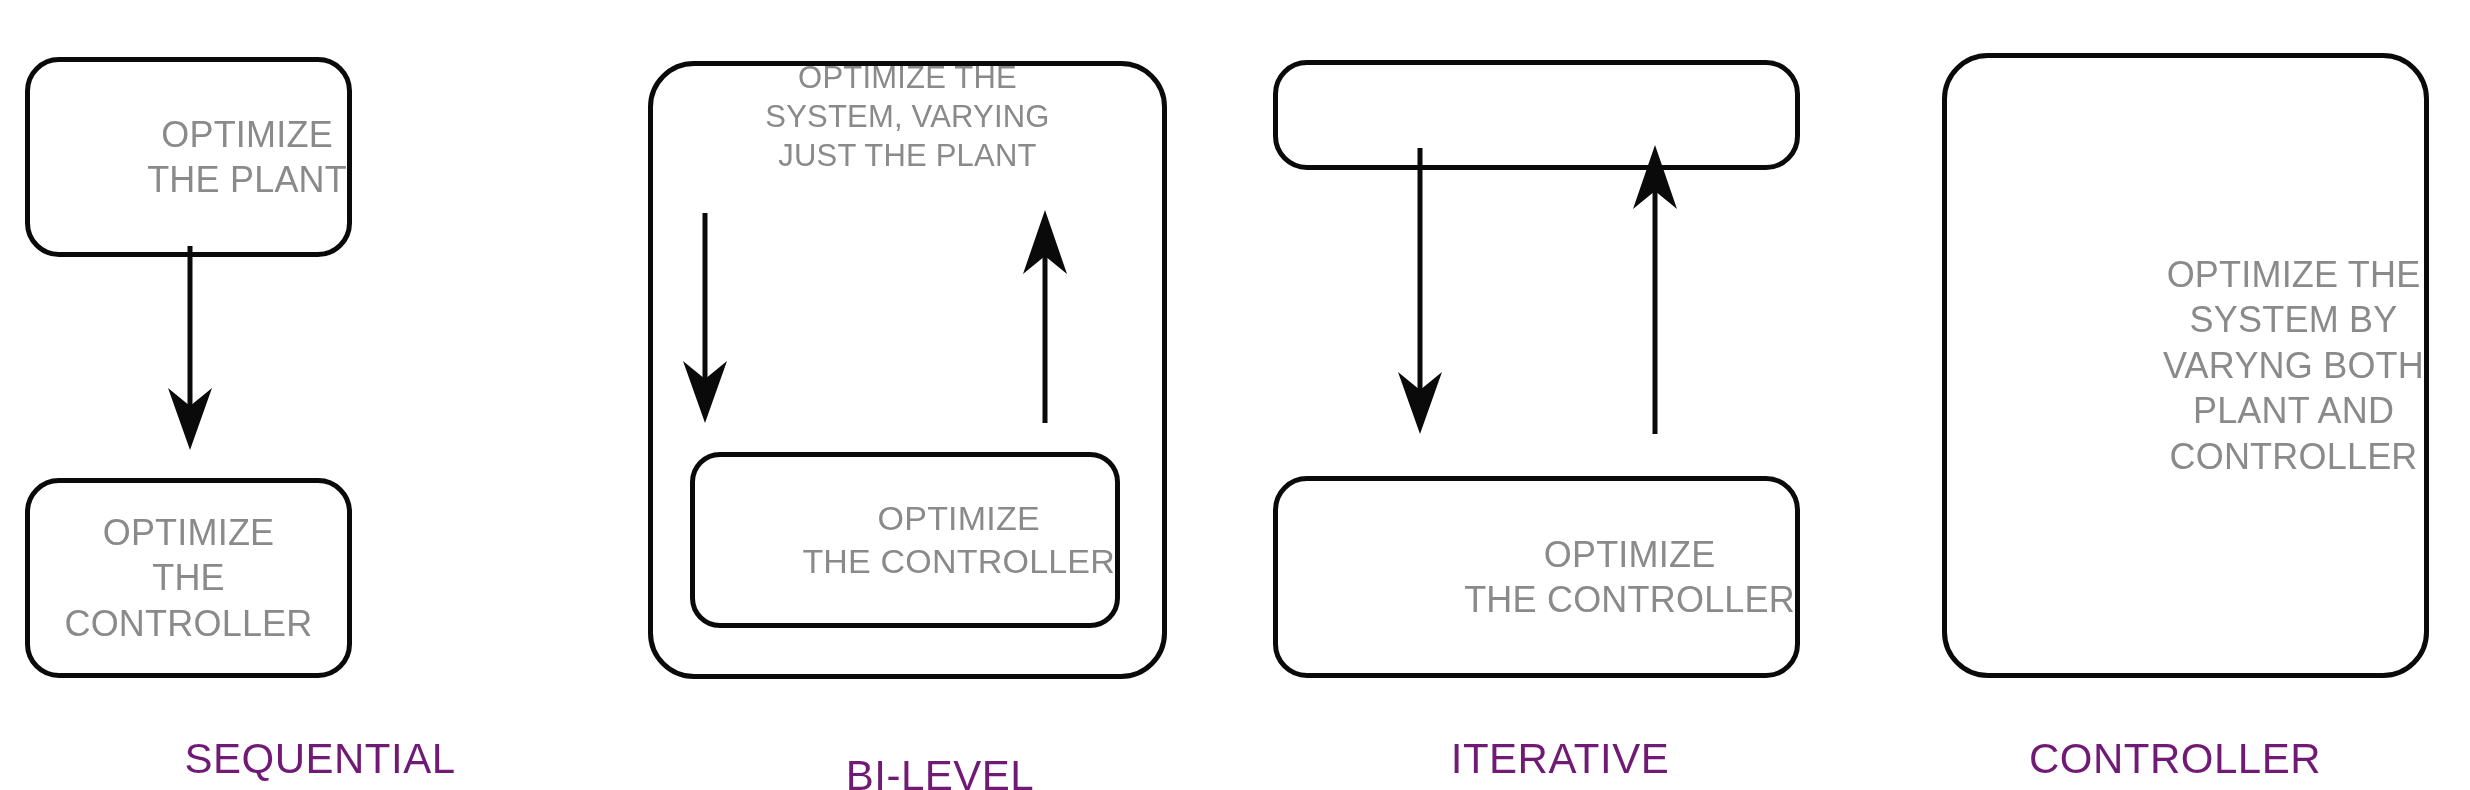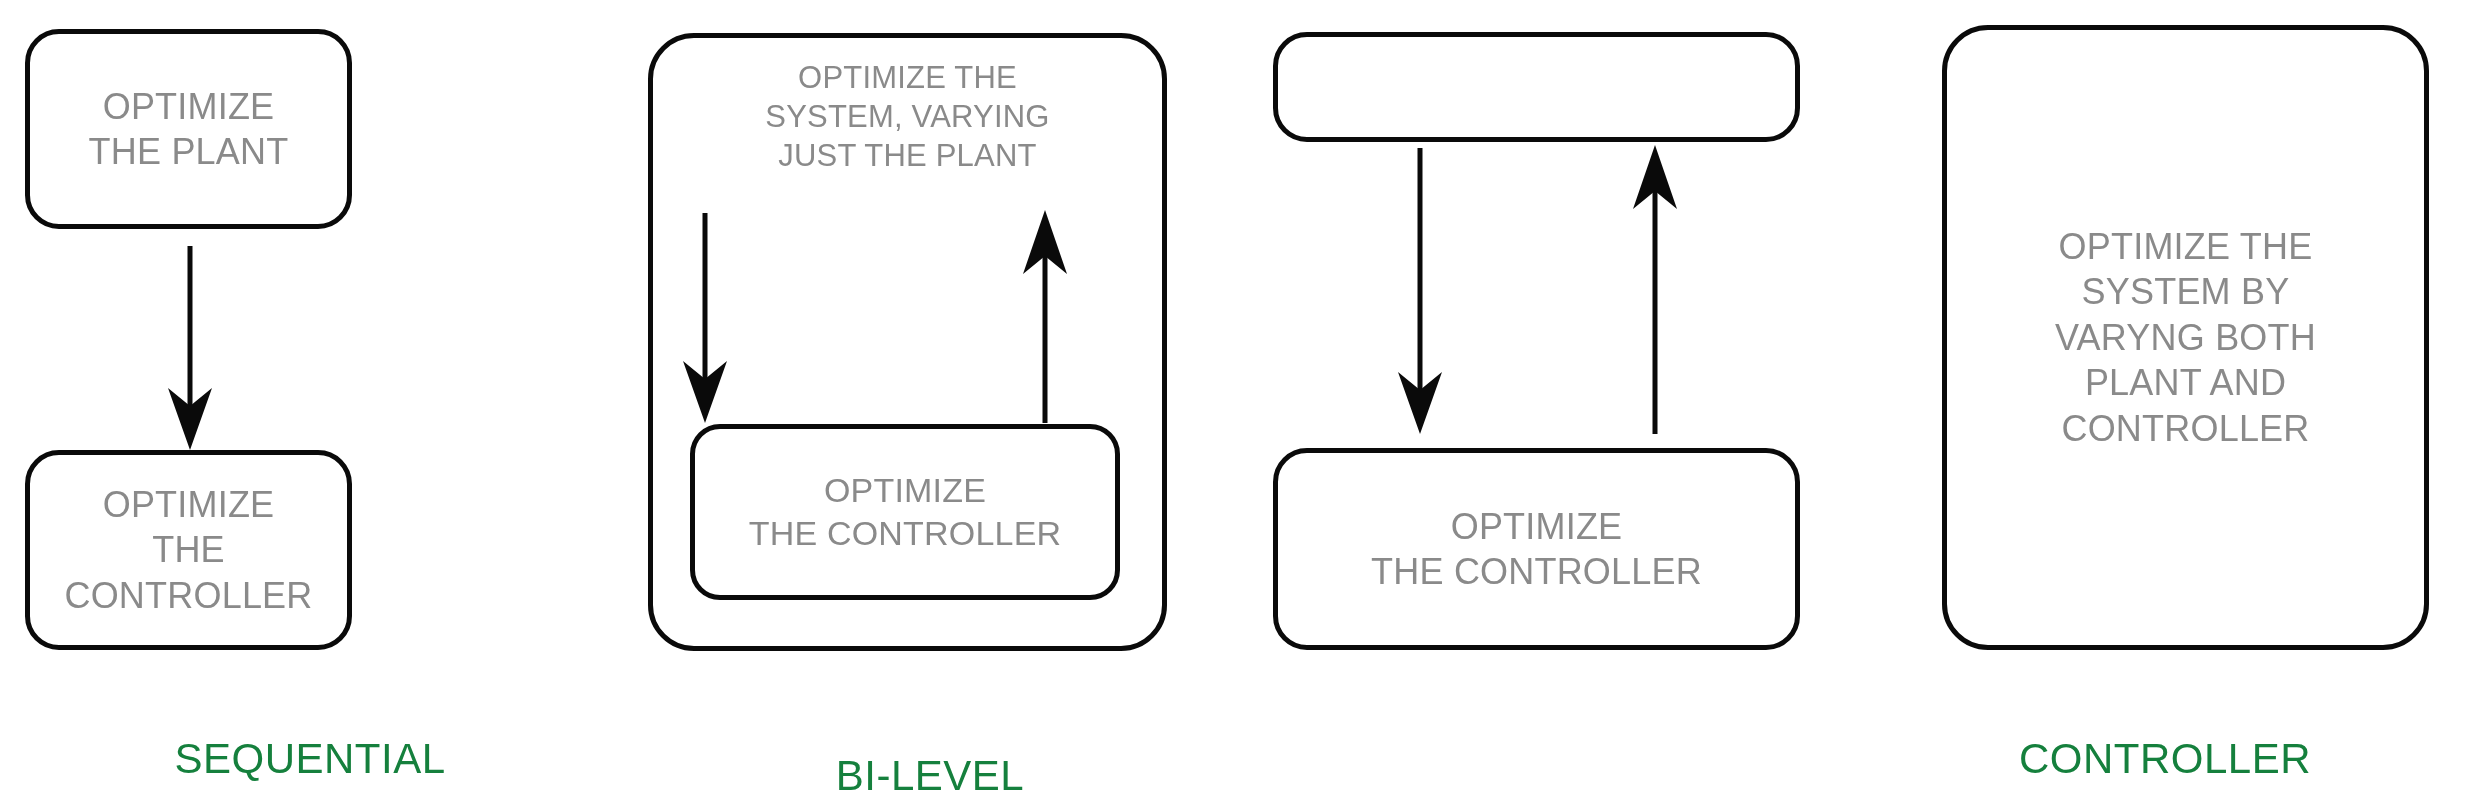--- a/index.html
+++ b/index.html
@@ -23,21 +23,22 @@
     top: 0;
     height: 790px;
   }
   .box {
     position: absolute;
     box-sizing: border-box;
     border: 5px solid #0a0a0a;
     background: transparent;
     display: flex;
     align-items: center;
-    justify-content: center;
+    justify-content: flex-end;
+    margin-top: 28px;
   }
   .box.outer {
     border-width: 5px;
     border-radius: 46px;
   }
   .box.small {
     border-radius: 34px;
   }
   .box.inner {
     border-radius: 30px;
@@ -55,24 +56,24 @@
   .t-31 { font-size: 31px; }
   .t-34 { font-size: 34px; }
   .text-top {
     position: absolute;
     left: 0;
     right: 0;
     text-align: center;
   }
   .panel-label {
     position: absolute;
-    left: 0;
+    left: 10px;
     width: 100%;
     text-align: center;
-    color: #15803d;
+    color: #701a75;
     font-size: 42px;
     letter-spacing: 0.5px;
     user-select: none;
   }
   .arrow {
     position: absolute;
   }
   .arrow svg { display: block; }
 </style>
 </head>
@@ -151,20 +152,21 @@
         <line x1="25" y1="291" x2="25" y2="30" stroke="#0a0a0a" stroke-width="5"></line>
         <path d="M 25 2 L 47 66 L 25 48 L 3 66 Z" fill="#0a0a0a"></path>
       </svg>
     </div>
 
     <div class="box small" style="left:33px; top:448px; width:527px; height:202px;">
       <div class="box-text t-36">OPTIMIZE
 THE CONTROLLER</div>
     </div>
 
+    <div class="panel-label" style="top:735px;">ITERATIVE</div>
   </div>
 
   <div class="panel" style="left:1860px; width:610px;">
 
     <div class="box outer" style="left:82px; top:25px; width:487px; height:625px;">
       <div class="box-text t-36">OPTIMIZE THE
 SYSTEM BY
 VARYNG BOTH
 PLANT AND
 CONTROLLER</div>

